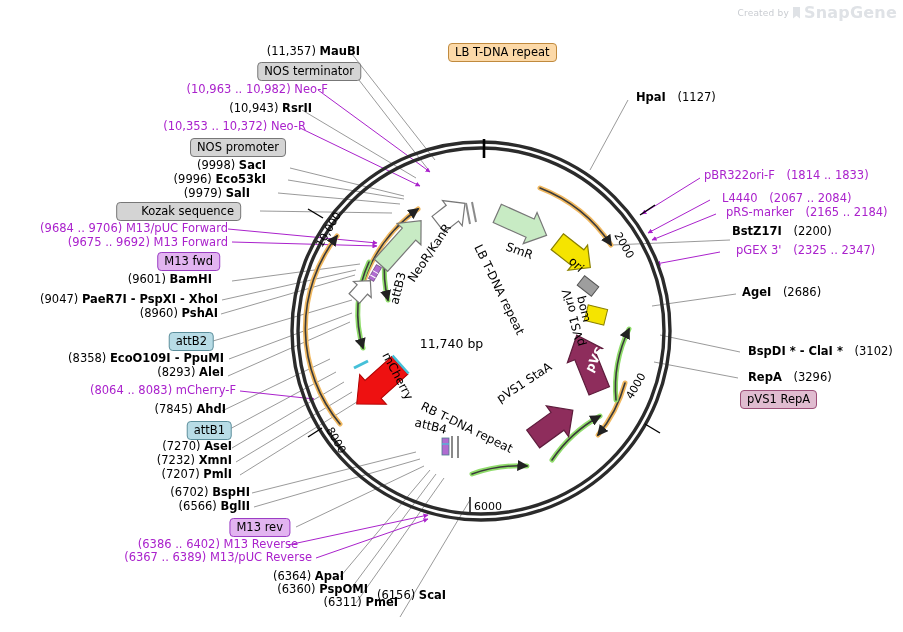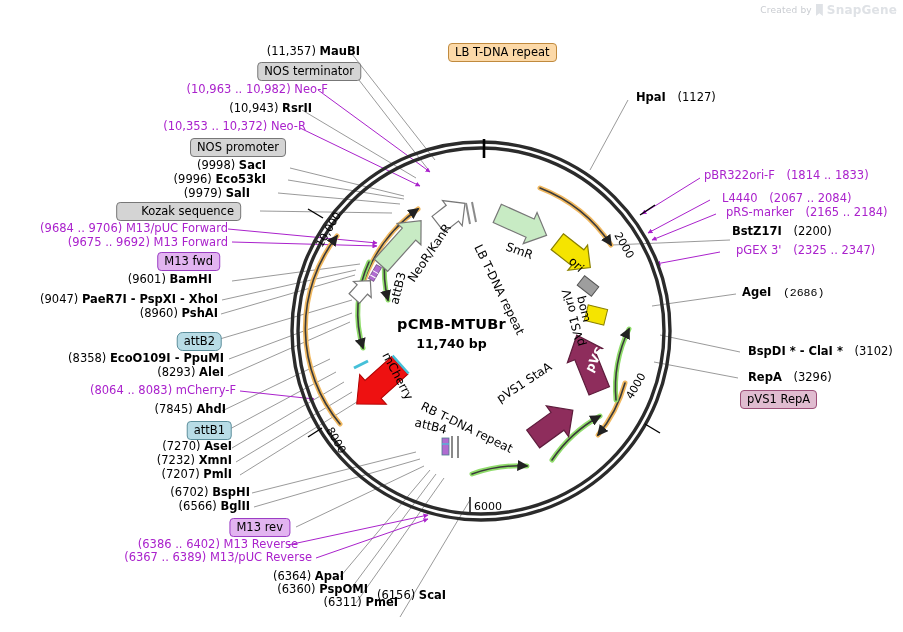--- a/index.html
+++ b/index.html
@@ -10,21 +10,21 @@
     color:#000;
   }
   #map-root{position:absolute;left:0;top:0;width:903px;height:632px;}
   svg#plasmid-svg{position:absolute;left:0;top:0;width:903px;height:632px;}
 
   
   .watermark{
     position:absolute;right:6px;top:3px;display:flex;align-items:center;
     gap:4px;font-size:9px;color:#c9ccd1;letter-spacing:.2px;
   }
-  .watermark .wm-brand{font-size:12px;font-weight:bold;color:#dfe2e6;}
+  .watermark .wm-brand{font-size:16px;font-weight:bold;color:#dfe2e6;}
   .wm-flag{display:inline-block;width:7px;height:12px;background:#dfe2e6;
      clip-path:polygon(0 0,100% 0,100% 100%,50% 78%,0 100%);}
 
   
   .lbl{position:absolute;white-space:nowrap;font-size:11.5px;line-height:13px;}
   .lbl.blk{color:#000;}
   .lbl.pur{color:#aa22cc;}
   .lbl .pos{font-weight:normal;}
   .lbl .nm{font-weight:bold;}
   .lbl .nmp{font-weight:normal;}
@@ -270,29 +270,28 @@
       <text x="382" y="355" transform="rotate(62 382 355)">mCherry</text>
     </g>
   </svg>
 
   <div class="watermark">
     <span>Created by</span>
     <span class="wm-flag"></span>
     <span class="wm-brand">SnapGene</span>
   </div>
 
-  <div class="center-name" style="top:316px;">pCMB-MTUBr</div>
-  <div class="center-size" style="top:336px;font-weight:bold;">11,740 bp</div>
+  <div class="center-size" style="top:336px;">11,740 bp</div>
 
   <div class="chip orange" style="left:448px;top:43px;">LB T-DNA repeat</div>
   <div class="chip gray r" style="left:361px;top:62px;">NOS terminator</div>
   <div class="chip gray r" style="left:286px;top:138px;">NOS promoter</div>
   <div class="chip gray r" style="left:241px;top:202px;padding-left:24px;">Kozak sequence</div>
   <div class="chip violet r" style="left:220px;top:252px;">M13 fwd</div>
-  <div class="chip blue r" style="left:222px;top:332px;border-radius:6px;">attB2</div>
+  <div class="chip blue r" style="left:214px;top:332px;">attB2</div>
   <div class="chip blue r" style="left:232px;top:421px;">attB1</div>
   <div class="chip violet r" style="left:290px;top:518px;">M13 rev</div>
   <div class="chip mauve" style="left:740px;top:390px;">pVS1 RepA</div>
 
   <div class="lbl blk r" style="left:360px;top:45px;">
     <span class="pos">(11,357)</span>
     <span class="nm">MauBI</span>
   </div>
 
   <div class="lbl pur r" style="left:328px;top:83px;">
@@ -419,21 +418,21 @@
   <div class="lbl blk" style="left:732px;top:225px;">
     <span class="nm">BstZ17I</span>
     <span class="pos" style="margin-left:8px;">(2200)</span>
   </div>
   <div class="lbl pur" style="left:736px;top:244px;">
     <span class="nmp">pGEX 3'</span>
     <span class="pos" style="margin-left:8px;">(2325 .. 2347)</span>
   </div>
   <div class="lbl blk" style="left:742px;top:286px;">
     <span class="nm">AgeI</span>
-    <span class="pos" style="margin-left:8px;font-family:Liberation Mono, monospace;">(2686)</span>
+    <span class="pos" style="margin-left:8px;">(2686)</span>
   </div>
   <div class="lbl blk" style="left:748px;top:345px;">
     <span class="nm">BspDI *  -  ClaI *</span>
     <span class="pos" style="margin-left:8px;">(3102)</span>
   </div>
   <div class="lbl blk" style="left:748px;top:371px;">
     <span class="nm">RepA</span>
     <span class="pos" style="margin-left:8px;">(3296)</span>
   </div>
 

